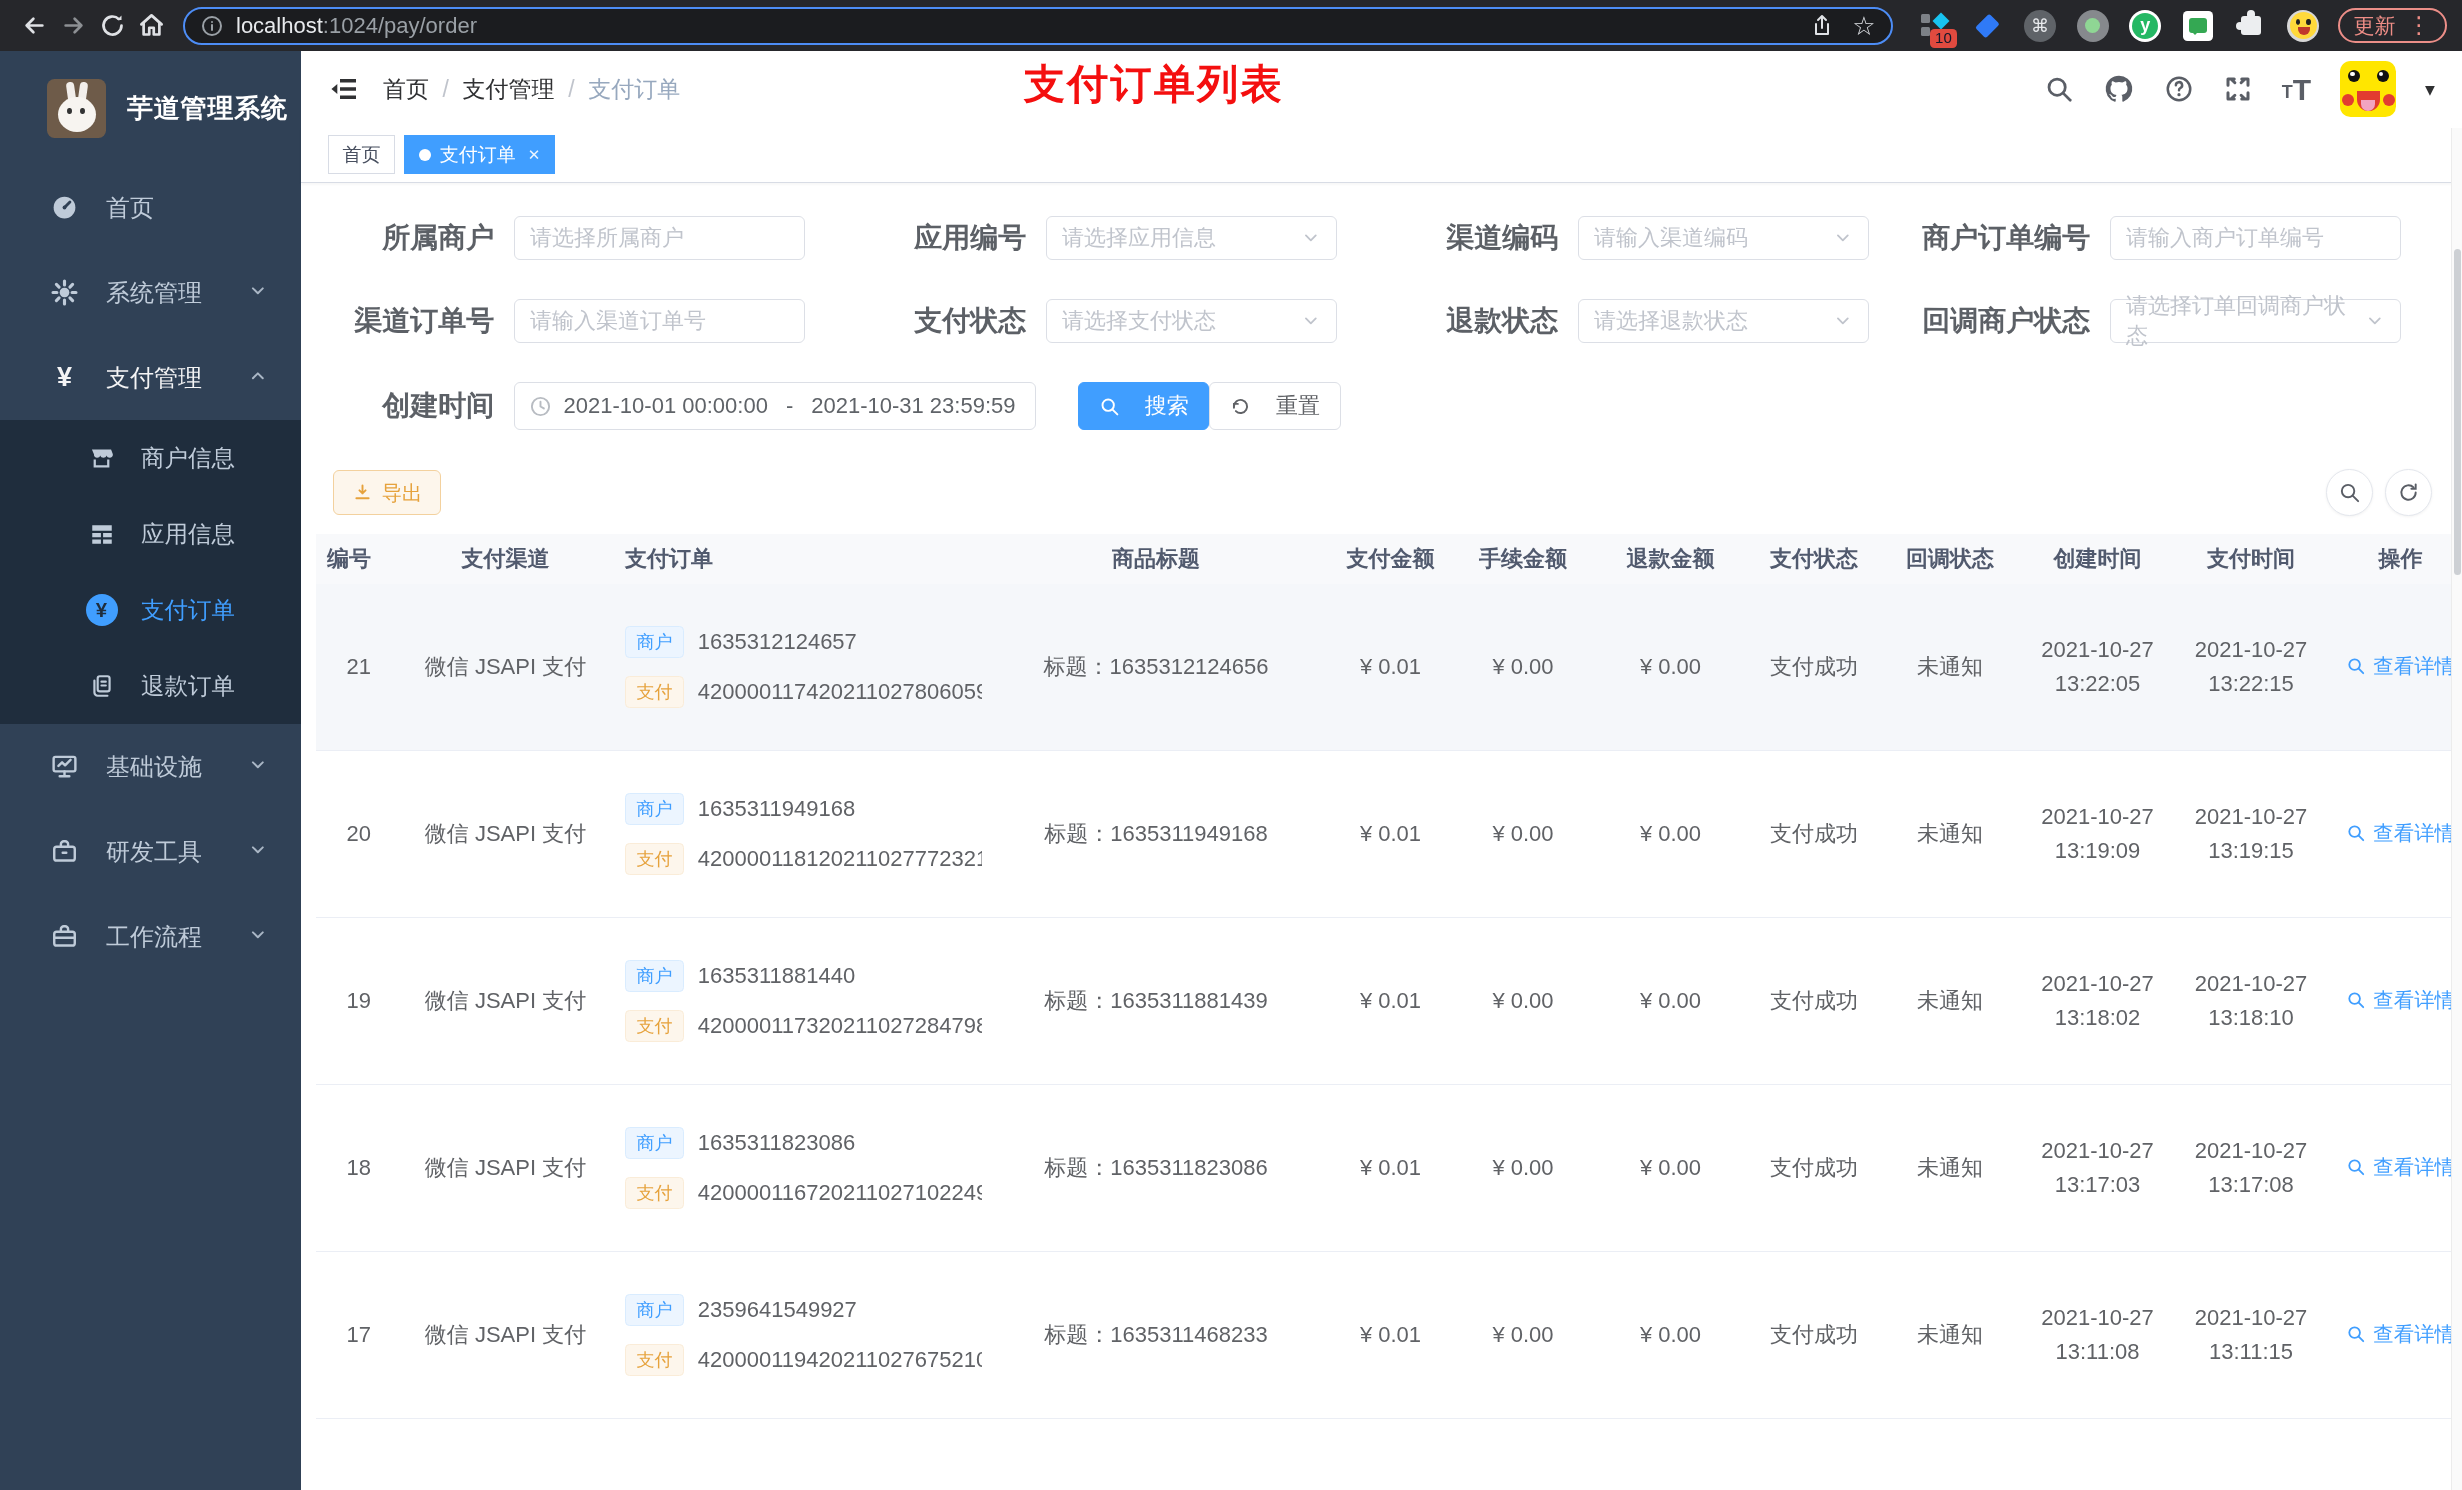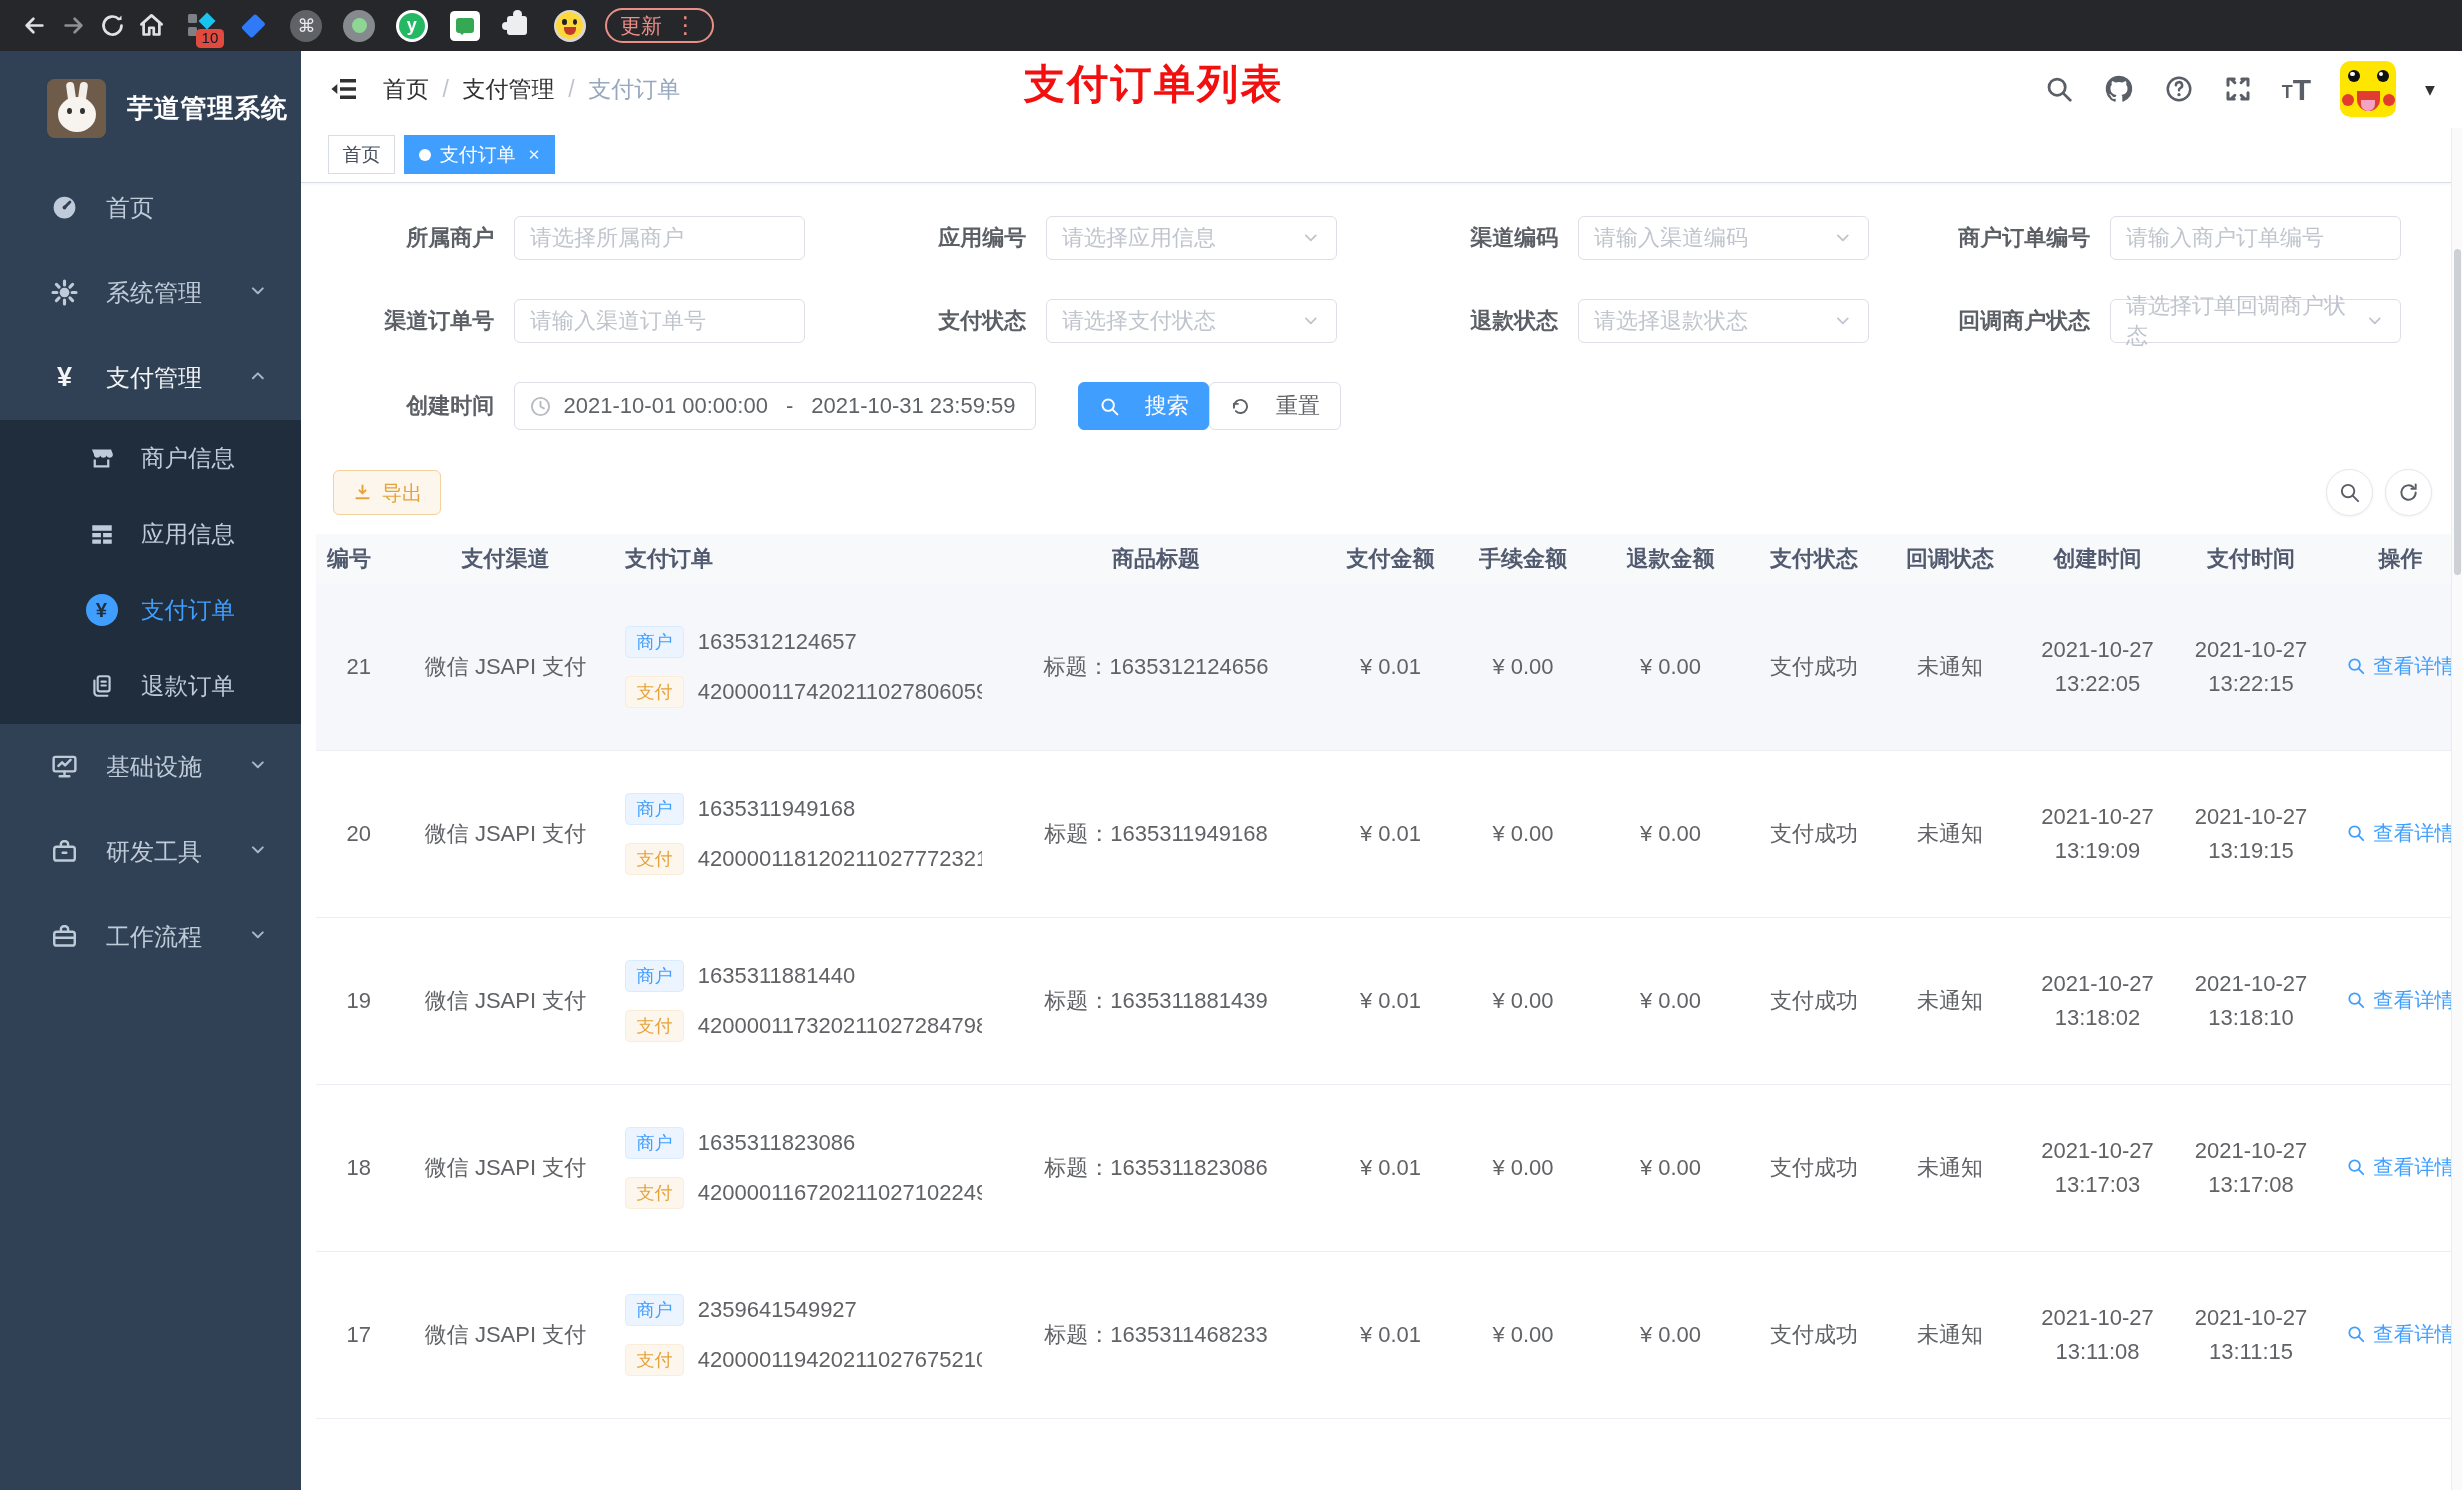--- a/index.html
+++ b/index.html
@@ -98,21 +98,21 @@
        align-items:center;padding:0 13.6px;cursor:pointer}
   .tab.active{background:#409eff;border-color:#409eff;color:#fff;gap:9px}
   .tab-dot{width:12px;height:12px;border-radius:50%;background:#fff}
   .tab-close{font-size:15px;margin-left:3px;opacity:.9}
 
   
   .content{flex:1;padding:33px 0 0 15px;position:relative;overflow:hidden}
   .filter-row{display:flex;margin-bottom:39px}
   .fgroup{display:flex;align-items:center;width:532px;flex:none}
   .fgroup.wide{width:auto}
-  .flabel{width:198px;text-align:right;font-size:22px;color:#5c6066;font-weight:600;padding-right:19.7px;flex:none;white-space:nowrap}
+  .flabel{width:198px;text-align:right;font-size:28px;color:#5c6066;font-weight:600;padding-right:19.7px;flex:none;white-space:nowrap}
   .fctrl{width:291px;height:44px;border:0.8px solid #dcdfe6;border-radius:6px;display:flex;align-items:center;
          padding:0 15px;font-size:22px;color:#c0c4cc;background:#fff}
   input.fctrl{color:#606266;outline:none;font-family:inherit}
   input.fctrl::placeholder{color:#c0c4cc}
   .fctrl .chev{margin-left:auto;color:#c0c4cc;display:flex}
   .daterange{width:522px;height:48px;border:0.8px solid #dcdfe6;border-radius:6px;display:flex;align-items:center;
              padding:0 13.6px;font-size:22px;color:#5f6368;gap:12px;background:#fff;white-space:nowrap;overflow:hidden}
   .daterange .clock{color:#b8bcc2;display:flex;flex:none}
   .btn{height:48px;border-radius:6px;font-size:22px;display:flex;align-items:center;gap:25px;padding:0 19.7px;cursor:pointer;flex:none}
   .btn-search{background:#409eff;color:#fff;border:0.8px solid #409eff;margin-left:42px}
@@ -175,20 +175,38 @@
         <path d="M20 3v4h-4" fill="currentColor" stroke="none"></path>
       </svg>
   </div>
   <div class="nav-ic">
     <svg width="27" height="27" viewBox="0 0 24 24" fill="none" stroke="currentColor" stroke-width="2.4" stroke-linecap="round" stroke-linejoin="round">
         <path d="M3 11l9-8 9 8"></path>
         <path d="M5 10v10h5v-6h4v6h5V10"></path>
       </svg>
   </div>
 
+  <div class="omnibox">
+    <span style="display:flex;color:#9aa0a6">
+      <svg width="24" height="24" viewBox="0 0 24 24" fill="none" stroke="currentColor" stroke-width="2">
+          <circle cx="12" cy="12" r="9"></circle>
+          <path d="M12 8h.01M12 11v5" stroke-linecap="round"></path>
+        </svg>
+    </span>
+    <span class="omni-text"><span>localhost</span><span class="dim">:1024/pay/order</span></span>
+    <span class="omni-actions">
+      <span style="display:flex">
+        <svg width="24" height="24" viewBox="0 0 24 24" fill="none" stroke="currentColor" stroke-width="2" stroke-linecap="round" stroke-linejoin="round">
+            <path d="M12 14V3M8 6l4-4 4 4"></path>
+            <path d="M6 10v10h12V10"></path>
+          </svg>
+      </span>
+      <span class="star">☆</span>
+    </span>
+  </div>
 
   <div class="ext-row">
     <div class="ext">
       <span class="sq1"></span>
         <span class="sq2"></span>
         <span class="diam"></span>
       <span class="badge">10</span>
     </div>
     <div class="ext">
         <span class="kite"></span>

